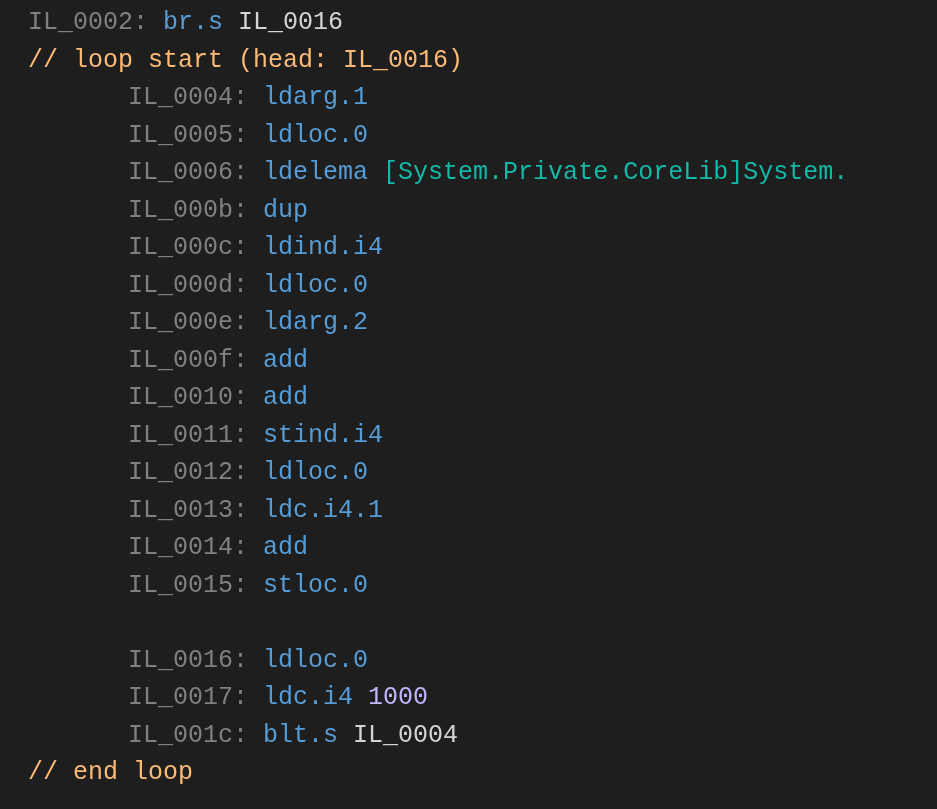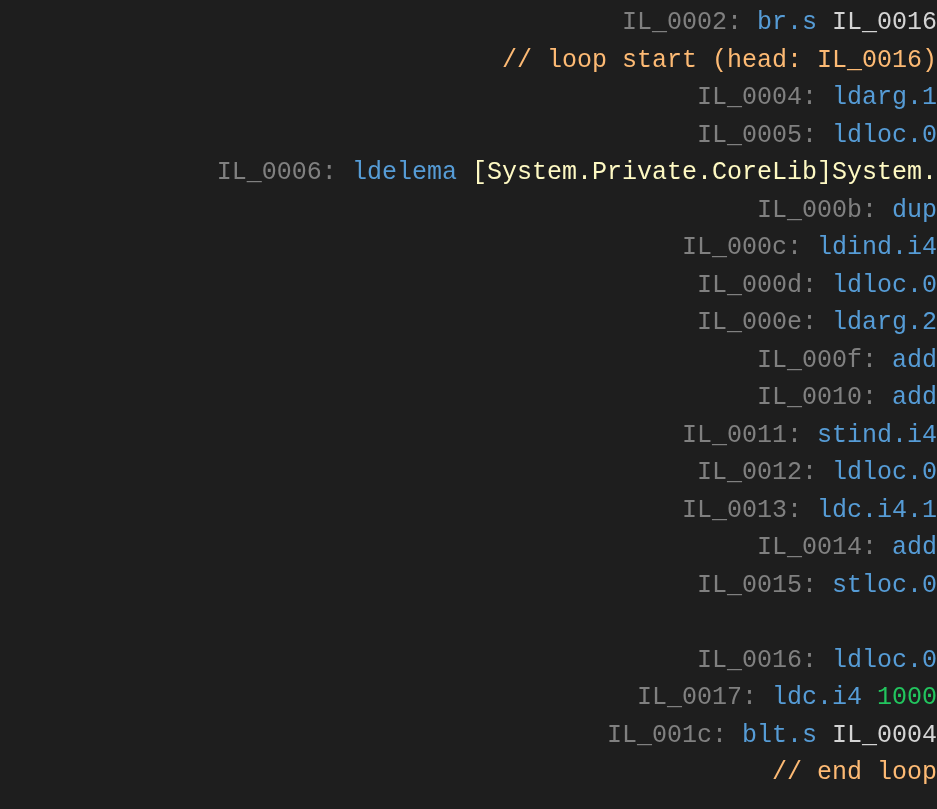--- a/index.html
+++ b/index.html
@@ -14,27 +14,26 @@
     width: 937px;
     height: 809px;
   }
   .code {
     padding: 4px 0 0 0;
     white-space: pre;
   }
   .line {
     display: block;
     padding-left: 28px;
-    text-align: right;
   }
-  .indent1 { padding-left: 82px; }
+  .indent1 { padding-left: 82px; margin-left: 46px; }
   .label   { color: #808080; }
   .colon   { color: #808080; }
   .opcode  { color: #569cd6; }
   .arg     { color: #d4d4d4; }
-  .num     { color: #22c55e; }
+  .num     { color: #c4b5fd; }
   .comment { color: #fdba74; }
-  .type    { color: #fef9c3; }
+  .type    { color: #14b8a6; }
 </style>
 </head>
 <body>
 
 <div class="code" id="code"><div class="line"><span class="label">IL_0002</span><span class="colon">: </span><span class="opcode">br.s</span> <span class="arg">IL_0016</span></div><div class="line"><span class="comment">// loop start (head: IL_0016)</span></div><div class="line indent1"><span class="label">IL_0004</span><span class="colon">: </span><span class="opcode">ldarg.1</span></div><div class="line indent1"><span class="label">IL_0005</span><span class="colon">: </span><span class="opcode">ldloc.0</span></div><div class="line indent1"><span class="label">IL_0006</span><span class="colon">: </span><span class="opcode">ldelema</span> <span class="type">[System.Private.CoreLib]System.</span></div><div class="line indent1"><span class="label">IL_000b</span><span class="colon">: </span><span class="opcode">dup</span></div><div class="line indent1"><span class="label">IL_000c</span><span class="colon">: </span><span class="opcode">ldind.i4</span></div><div class="line indent1"><span class="label">IL_000d</span><span class="colon">: </span><span class="opcode">ldloc.0</span></div><div class="line indent1"><span class="label">IL_000e</span><span class="colon">: </span><span class="opcode">ldarg.2</span></div><div class="line indent1"><span class="label">IL_000f</span><span class="colon">: </span><span class="opcode">add</span></div><div class="line indent1"><span class="label">IL_0010</span><span class="colon">: </span><span class="opcode">add</span></div><div class="line indent1"><span class="label">IL_0011</span><span class="colon">: </span><span class="opcode">stind.i4</span></div><div class="line indent1"><span class="label">IL_0012</span><span class="colon">: </span><span class="opcode">ldloc.0</span></div><div class="line indent1"><span class="label">IL_0013</span><span class="colon">: </span><span class="opcode">ldc.i4.1</span></div><div class="line indent1"><span class="label">IL_0014</span><span class="colon">: </span><span class="opcode">add</span></div><div class="line indent1"><span class="label">IL_0015</span><span class="colon">: </span><span class="opcode">stloc.0</span></div><div class="line indent1">&nbsp;</div><div class="line indent1"><span class="label">IL_0016</span><span class="colon">: </span><span class="opcode">ldloc.0</span></div><div class="line indent1"><span class="label">IL_0017</span><span class="colon">: </span><span class="opcode">ldc.i4</span> <span class="num">1000</span></div><div class="line indent1"><span class="label">IL_001c</span><span class="colon">: </span><span class="opcode">blt.s</span> <span class="arg">IL_0004</span></div><div class="line"><span class="comment">// end loop</span></div></div>
 
 </body></html>

